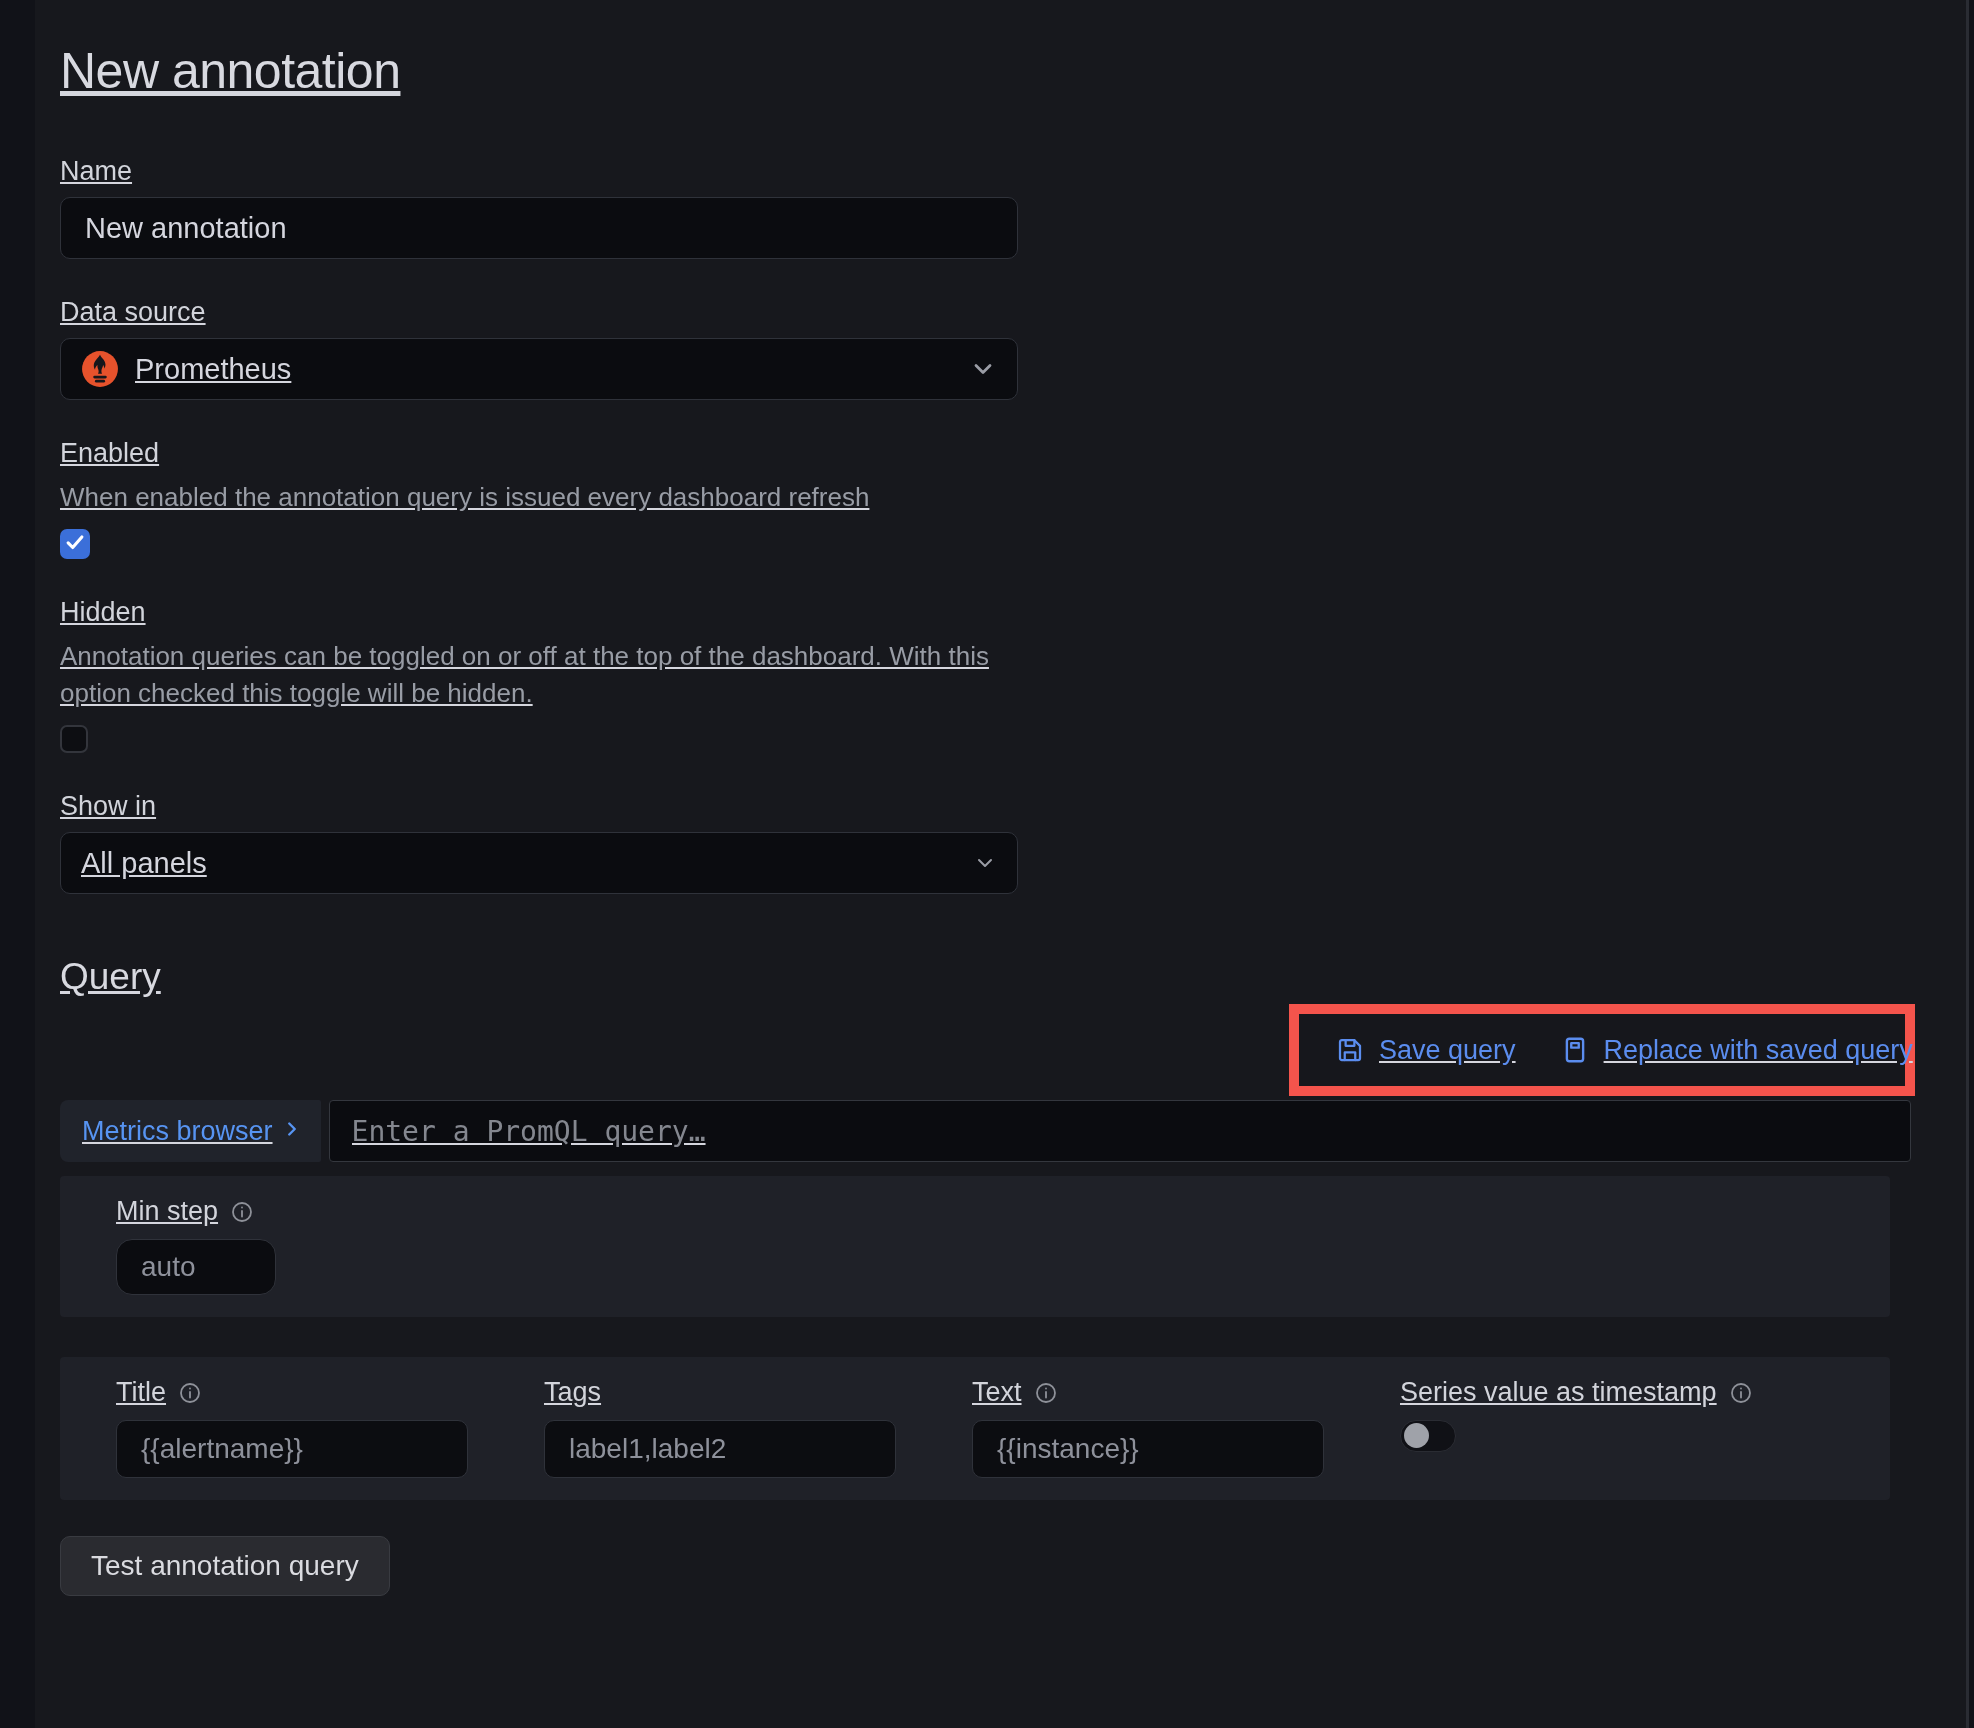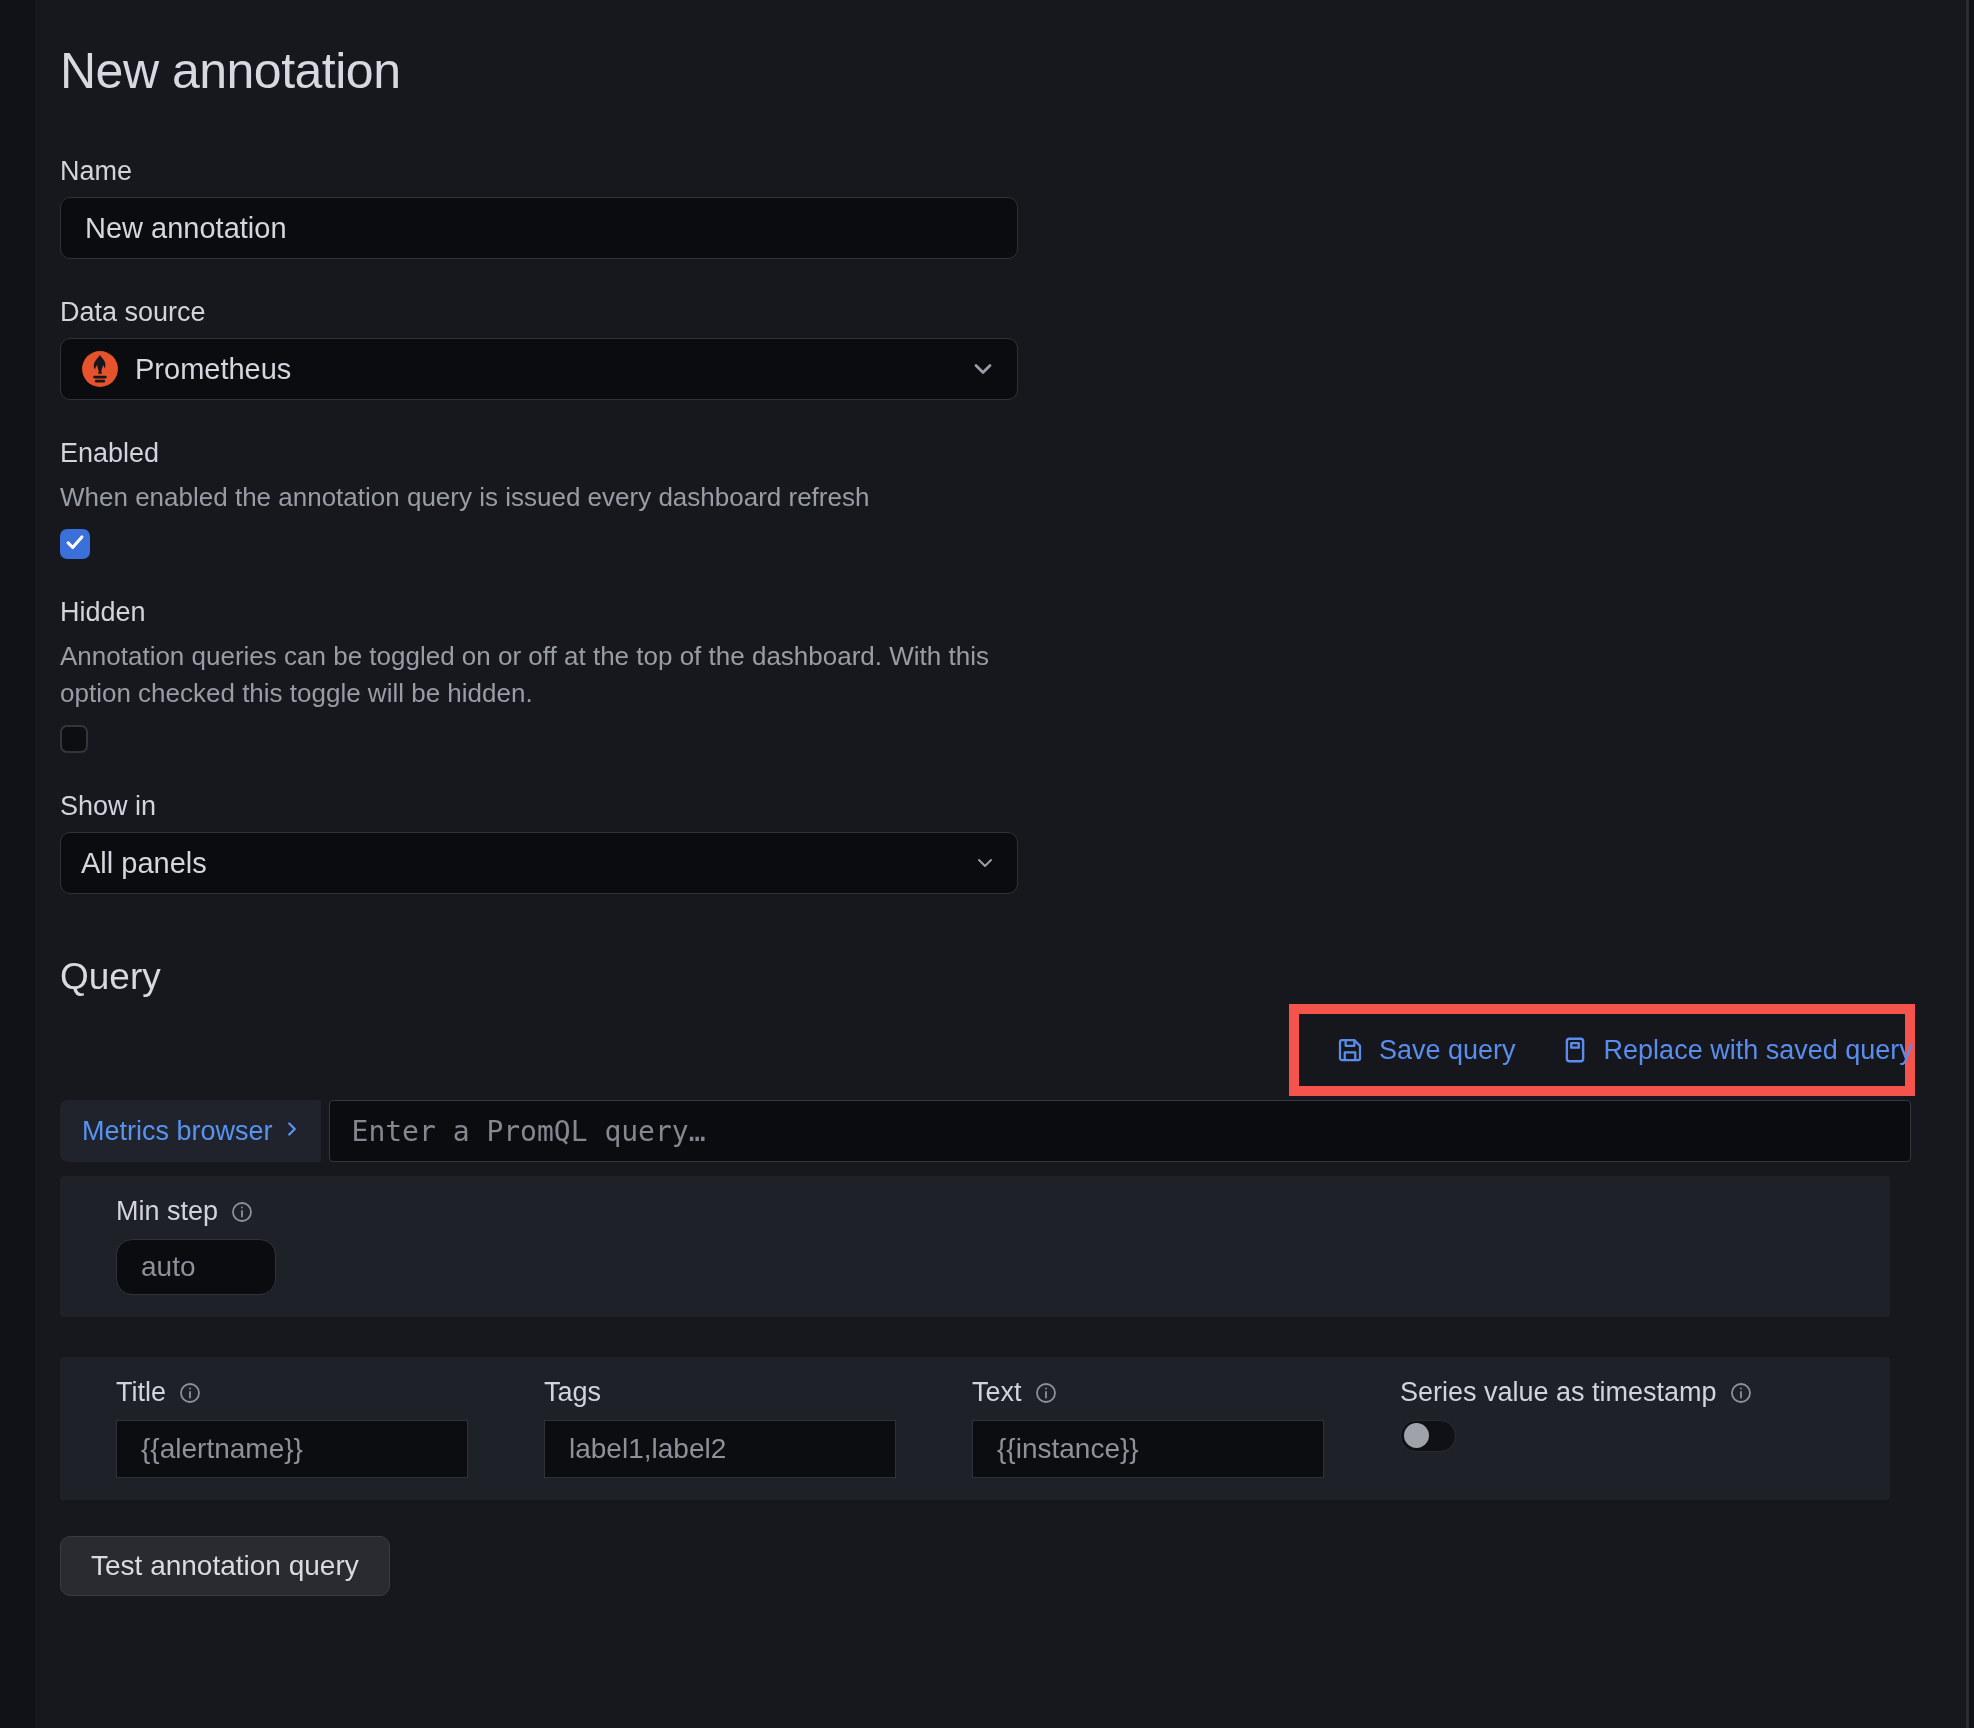--- a/index.html
+++ b/index.html
@@ -9,20 +9,21 @@
     font-family:"Liberation Sans", sans-serif;
     color:#D5D6DE;
     overflow:hidden;
     position:relative;
   }
   .surface {
     position:absolute; left:35px; top:0;
     width:1934px; height:1728px;
     background:#17181D;
     border-right:3px solid #2A2C33;
+    text-decoration:underline;
   }
   .content {
     position:relative;
     padding:42px 0 0 25px;
     width:1880px;
   }
   .inner { width:1855px; }
 
   h1.page-title {
     font-size:50px; font-weight:400; color:#D8D9E0;
@@ -114,21 +115,21 @@
     width:1830px; background:#1F2128; border-radius:4px;
     padding:20px 0 22px 16px;
   }
   .panel.p1 { margin-top:14px; }
   .panel.p2 { margin-top:40px; display:flex; gap:36px; }
   .plabel {
     display:flex; align-items:center; gap:12px;
     font-size:27px; font-weight:500; color:#D2D4DB; margin-bottom:12px;
   }
   .panel .input.small { width:160px; height:56px; font-size:28px; border-radius:16px; }
-  .panel .input.col { width:352px; height:58px; font-size:28px; border-radius:0; background:#0C0D11; }
+  .panel .input.col { width:352px; height:58px; font-size:28px; border-radius:10px; background:#0C0D11; }
   .pcol { width:352px;margin-left:40px; }
   .pcol.wide { width:auto; }
 
   .toggle {
     margin-top:10px;
     width:56px; height:32px; border-radius:16px;
     background:#101116; border:1px solid #2A2C33;
     position:relative; cursor:pointer;
   }
   .toggle .knob {

